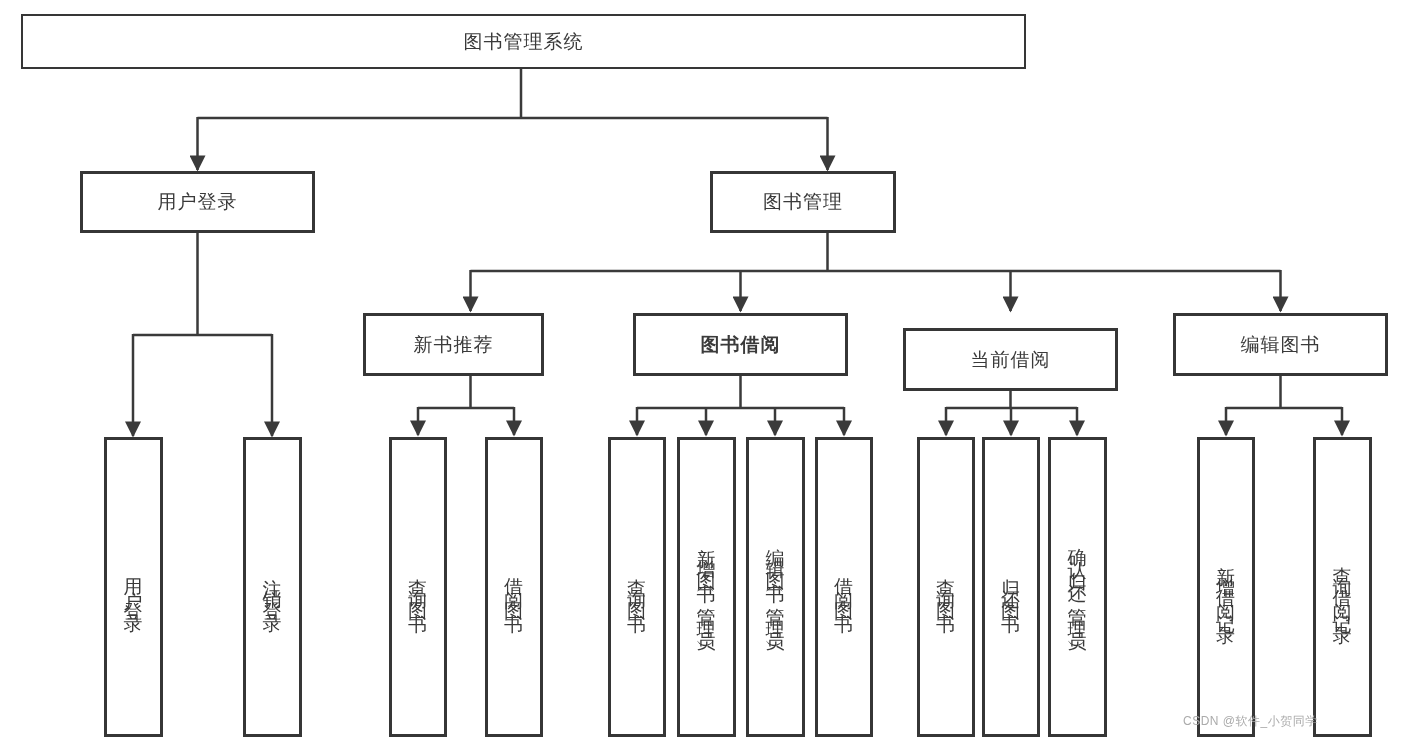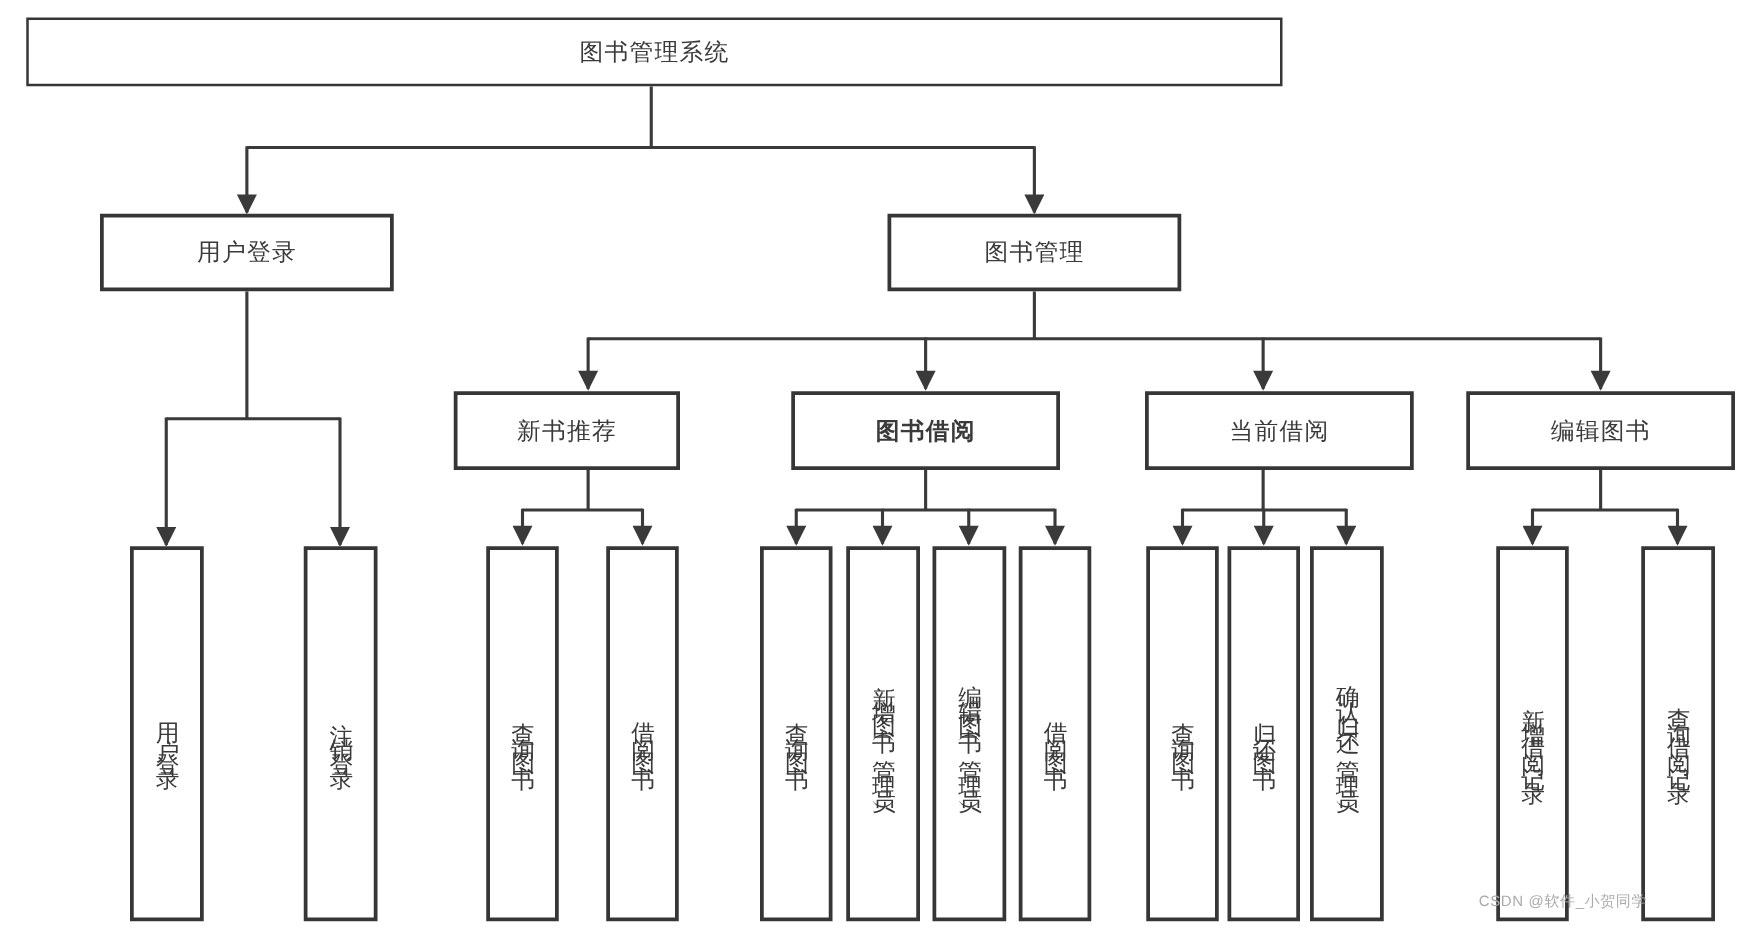--- a/index.html
+++ b/index.html
@@ -111,31 +111,31 @@
     </g>
   </svg>
 
   <div class="hbox root" style="left:21px; top:14px; width:1005px; height:55px;">
     <span>图书管理系统</span>
   </div>
 
   <div class="hbox" style="left:80px; top:171px; width:235px; height:62px;">
     <span>用户登录</span>
   </div>
-  <div class="hbox" style="left:710px; top:171px; width:235px; height:62px;">
+  <div class="hbox" style="left:710px; top:171px; width:186px; height:62px;">
     <span>图书管理</span>
   </div>
 
   <div class="hbox" style="left:363px; top:313px; width:181px; height:63px;">
     <span>新书推荐</span>
   </div>
   <div class="hbox" style="left:633px; top:313px; width:215px; height:63px;font-weight:bold;">
     <span>图书借阅</span>
   </div>
-  <div class="hbox" style="left:903px; top:313px; width:215px; height:63px;margin-left:13px;">
+  <div class="hbox" style="left:903px; top:328px; width:215px; height:63px;">
     <span>当前借阅</span>
   </div>
   <div class="hbox" style="left:1173px; top:313px; width:215px; height:63px;">
     <span>编辑图书</span>
   </div>
 
   <div class="vbox" style="left:104px; top:437px; width:59px; height:300px;">
     <span class="vtext">用户登录</span>
   </div>
   <div class="vbox" style="left:243px; top:437px; width:59px; height:300px;">

